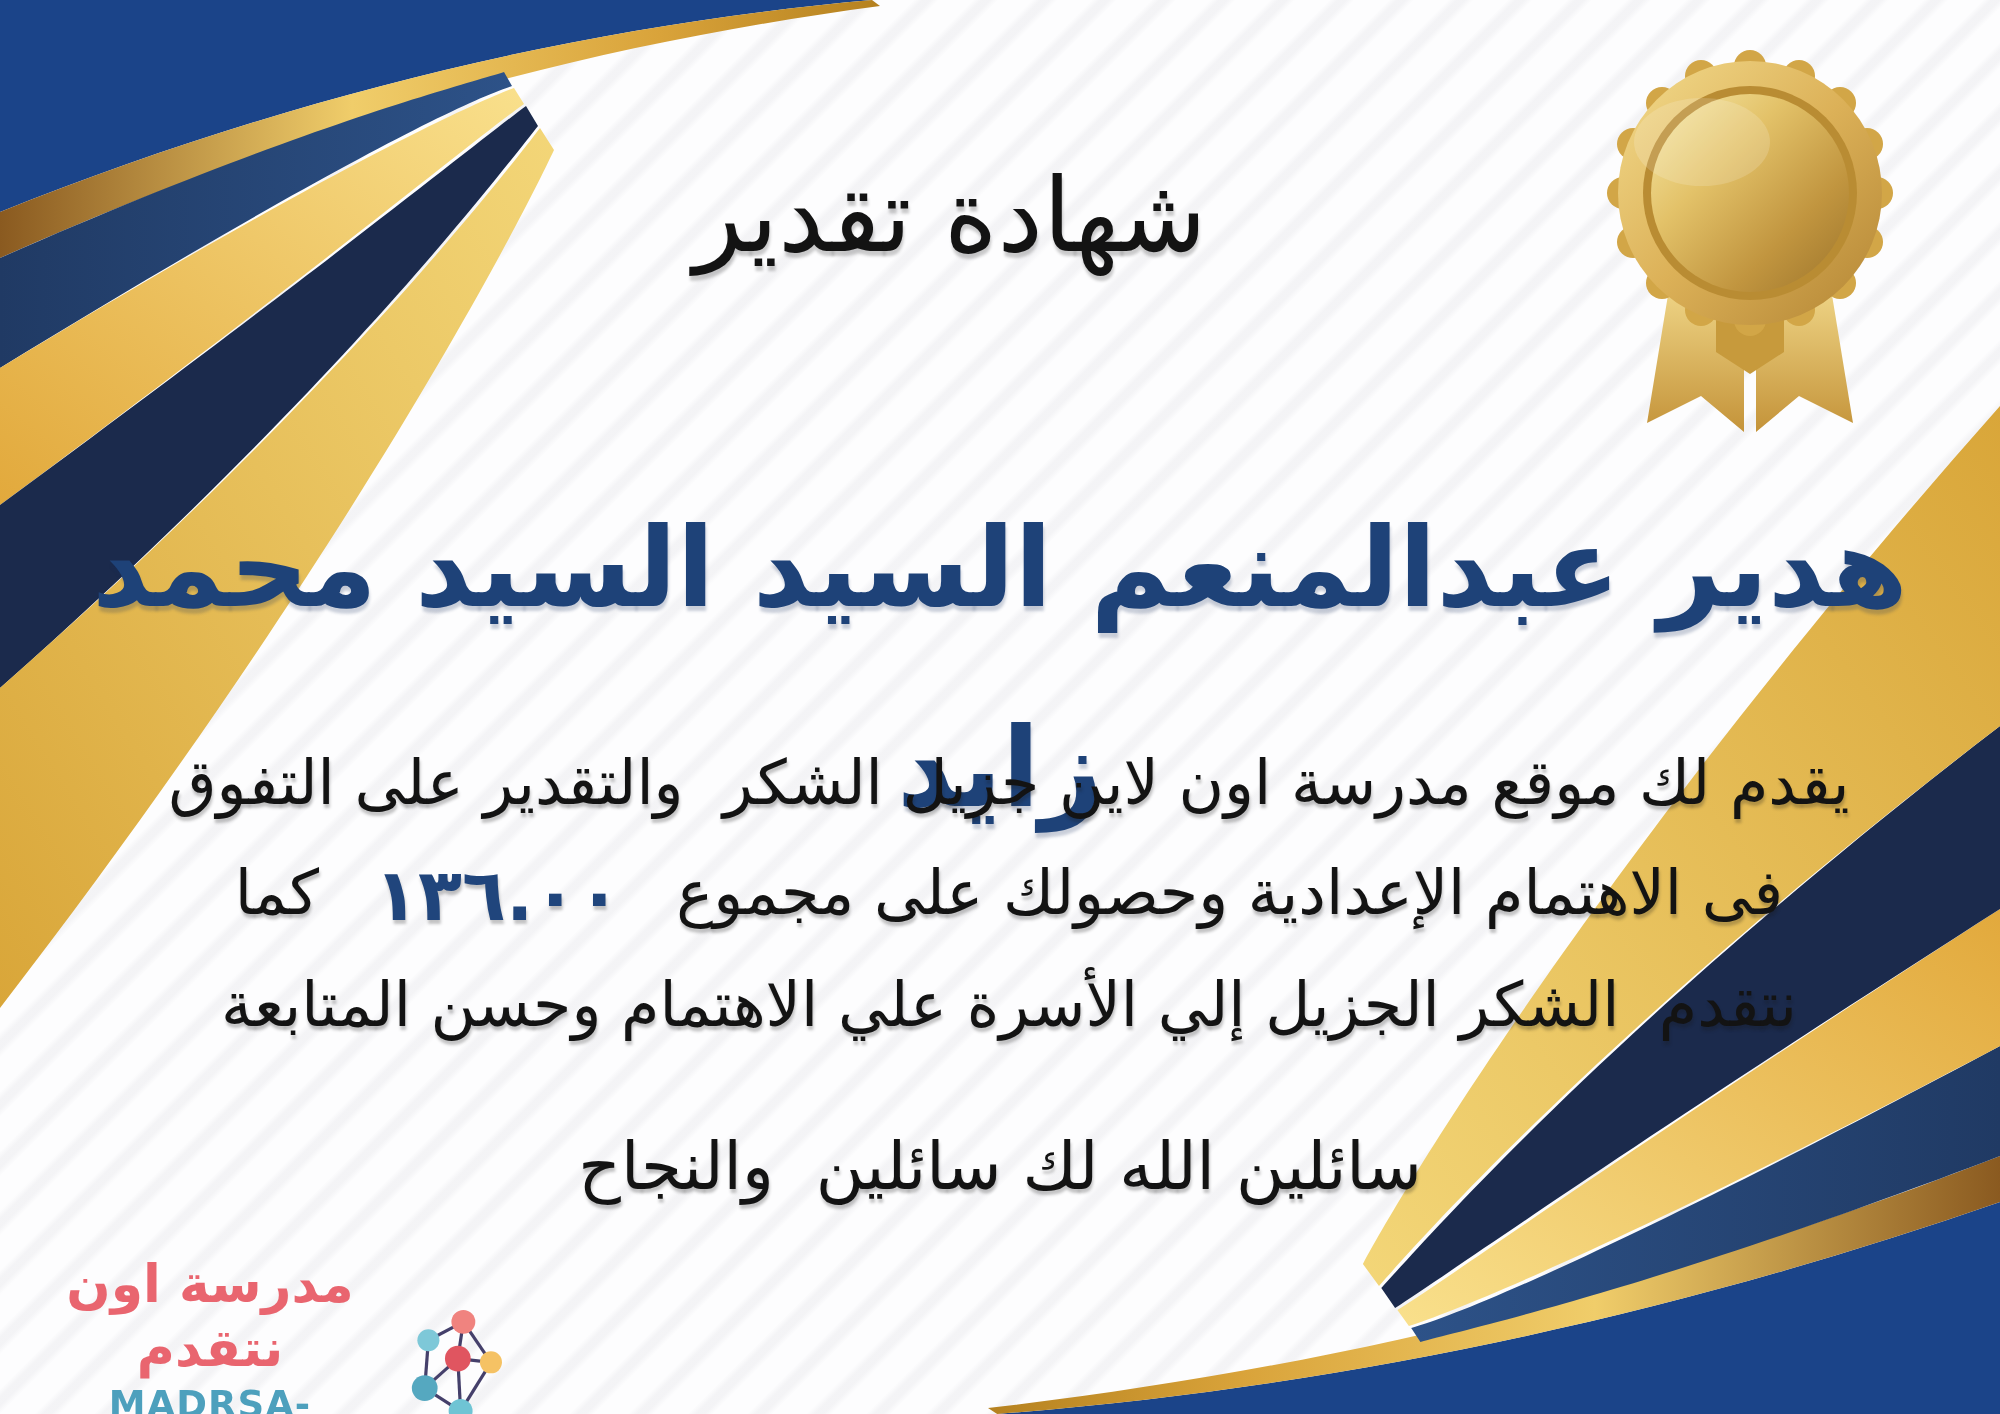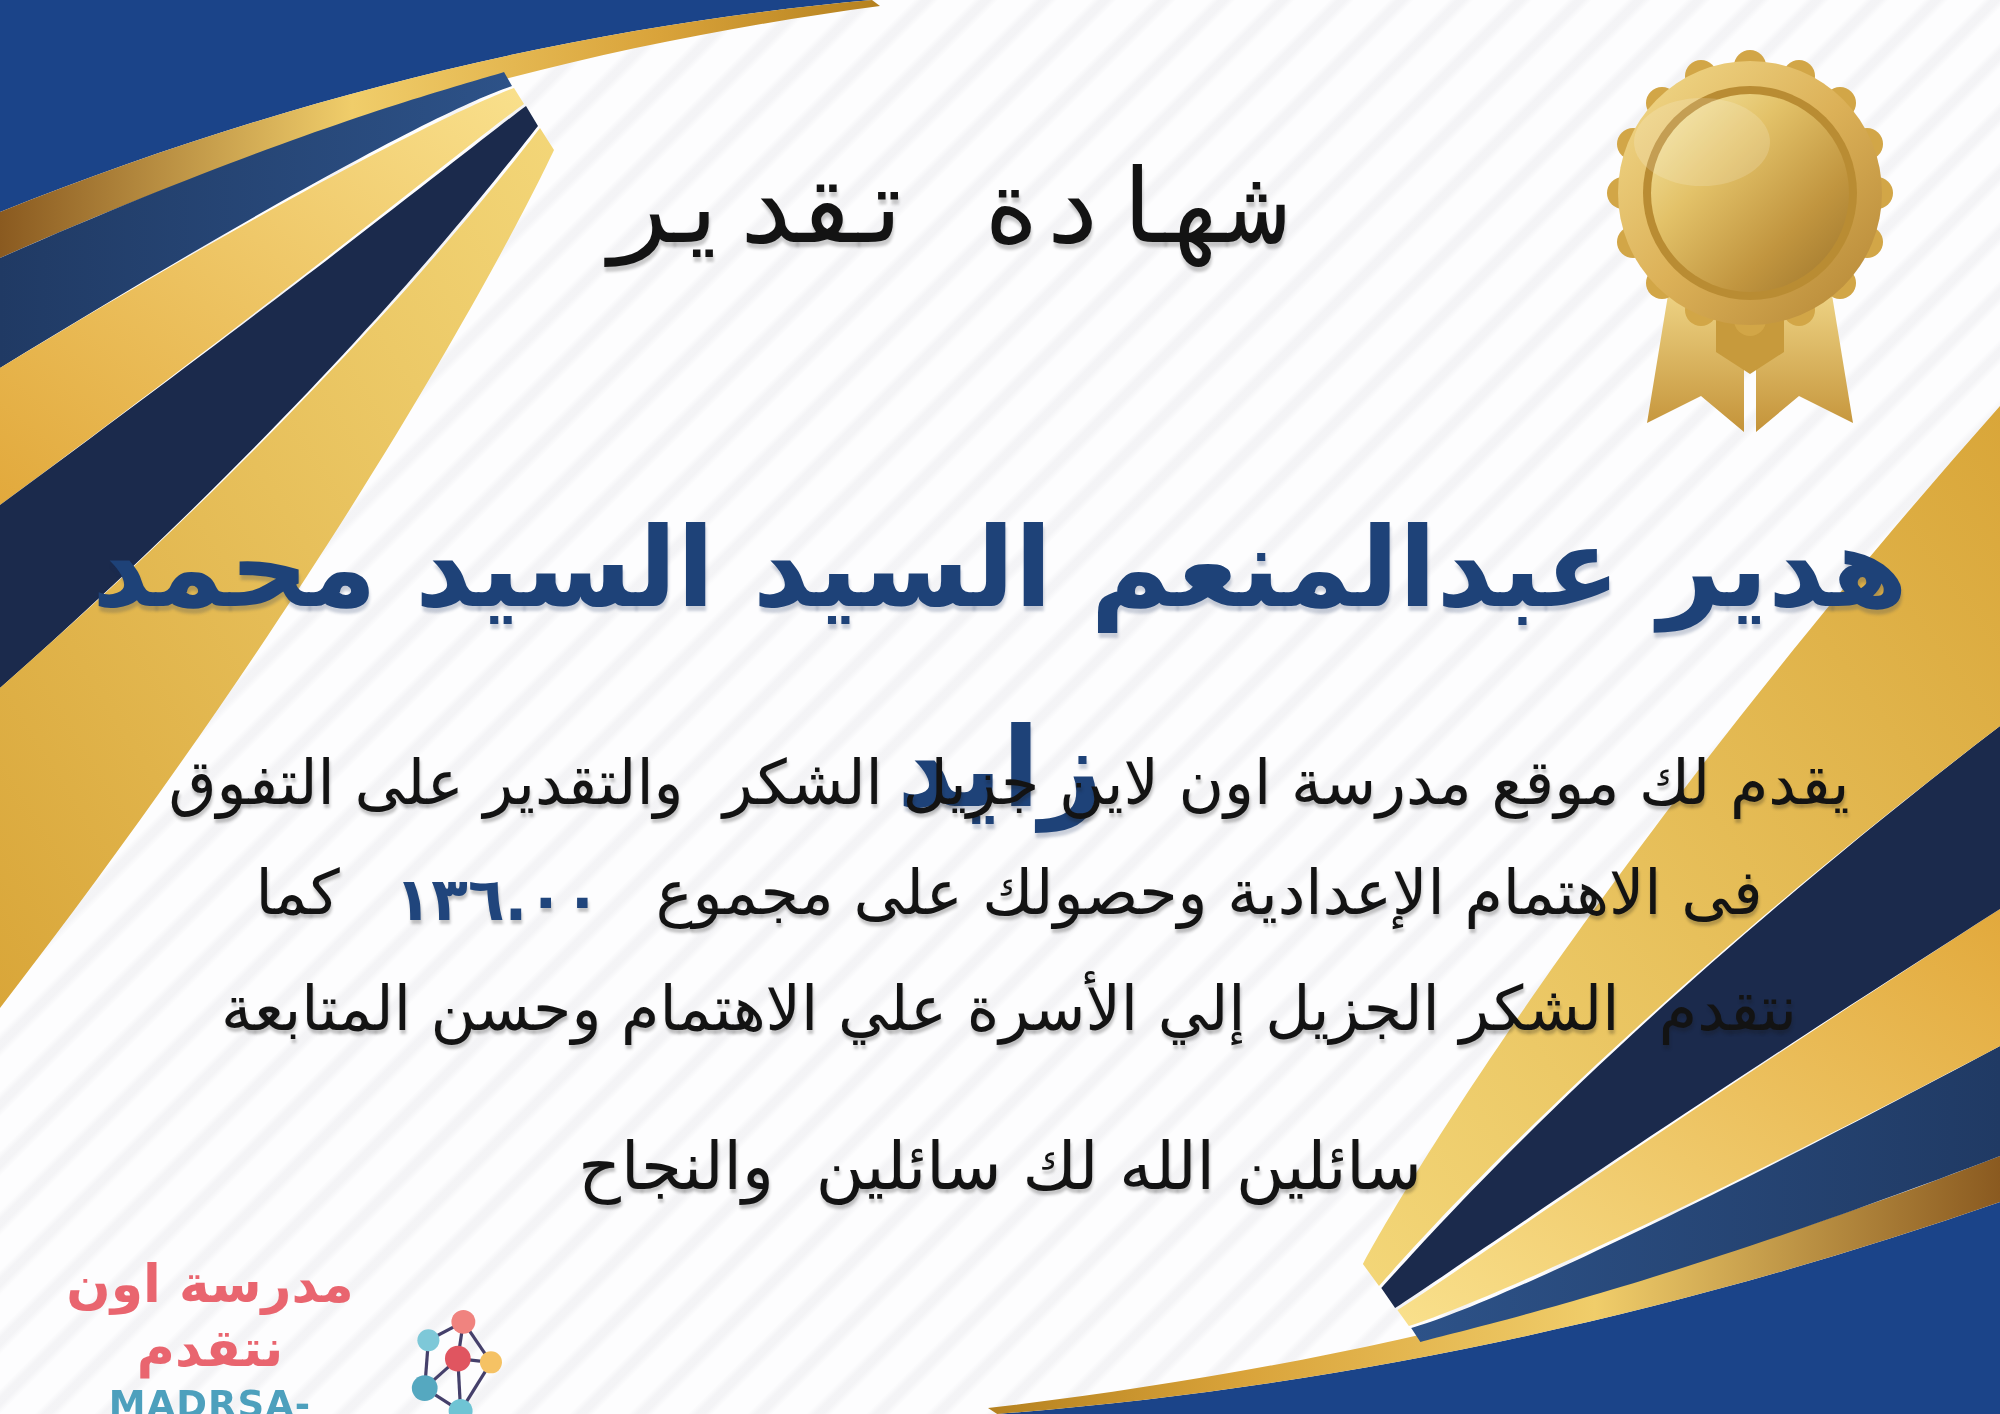--- a/index.html
+++ b/index.html
@@ -12,32 +12,31 @@
         rgba(70,70,95,0.05) 22px 28px,
         rgba(255,255,255,0) 34px 42px),
       #fdfdfe;
   }
   svg.decor{position:absolute;left:0;top:0;width:2000px;height:1414px;}
   .txt{position:absolute;left:0;right:0;text-align:center;direction:rtl;color:#131313;}
   .title{
     top:118px;padding-right:100px;box-sizing:border-box;
     font-size:102px;line-height:195px;
     text-shadow:1px 5px 3px rgba(25,25,25,0.22);
-    font-family:Liberation Mono, monospace;
   }
   .name{
     top:468px;font-size:110px;line-height:200px;font-weight:bold;color:#1e4278;
     text-shadow:1px 5px 3px rgba(25,45,90,0.22);
     text-align:center;
   }
   .bodyblock{top:728px;left:30px;right:12px;font-size:62px;line-height:110px;
     text-shadow:1px 4px 3px rgba(25,25,25,0.25);}
   .bodyline{white-space:pre-wrap;}
   .score{
-    font-size:60px;font-weight:bold;color:#20457c;margin:0 55px;
+    font-size:72px;font-weight:bold;color:#20457c;margin:0 55px;
     display:inline-block;vertical-align:-6px;
   }
   .closing{top:1112px;font-size:66px;line-height:110px;white-space:pre-wrap;
     text-shadow:1px 4px 3px rgba(25,25,25,0.25);}
   .logo{position:absolute;left:16px;top:1252px;display:flex;align-items:center;}
   .logo-text{width:388px;text-align:center;}
   .logo-ar{font-size:52px;line-height:64px;font-weight:bold;color:#e9656f;direction:rtl;}
   .logo-domain{font-size:37px;line-height:50px;font-weight:bold;color:#4da0bd;letter-spacing:1px;}
   .logo-icon{margin-left:6px;}
 </style>

